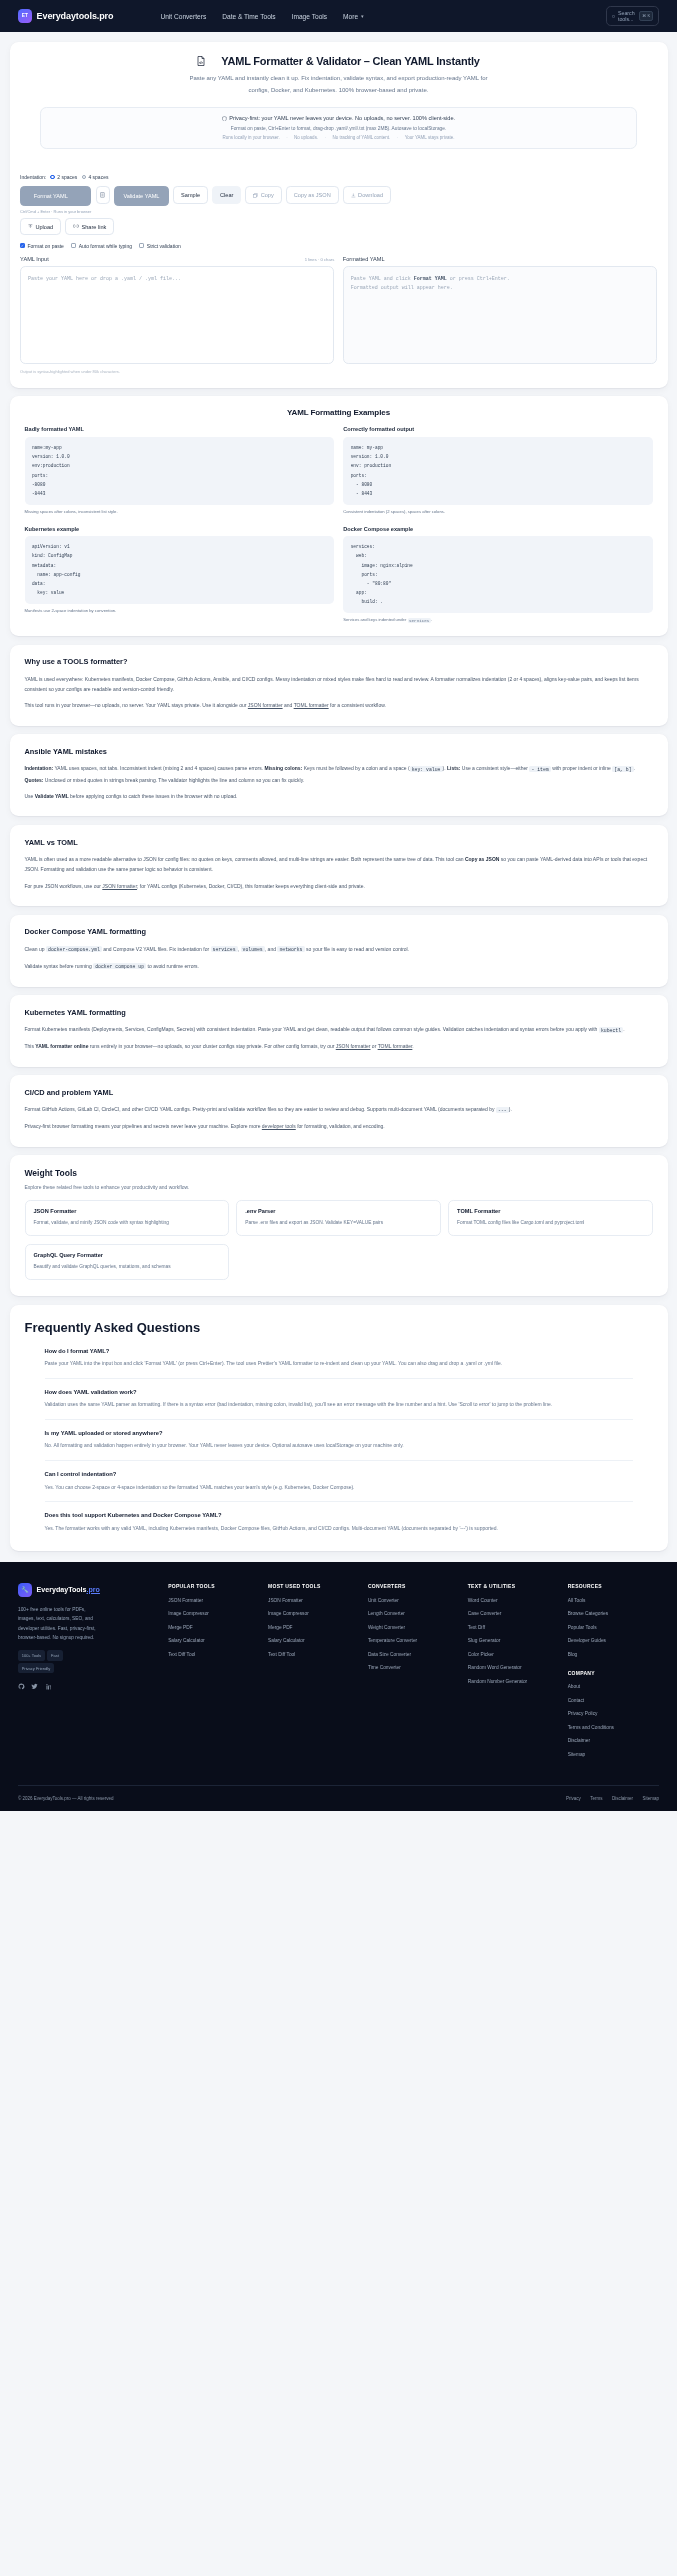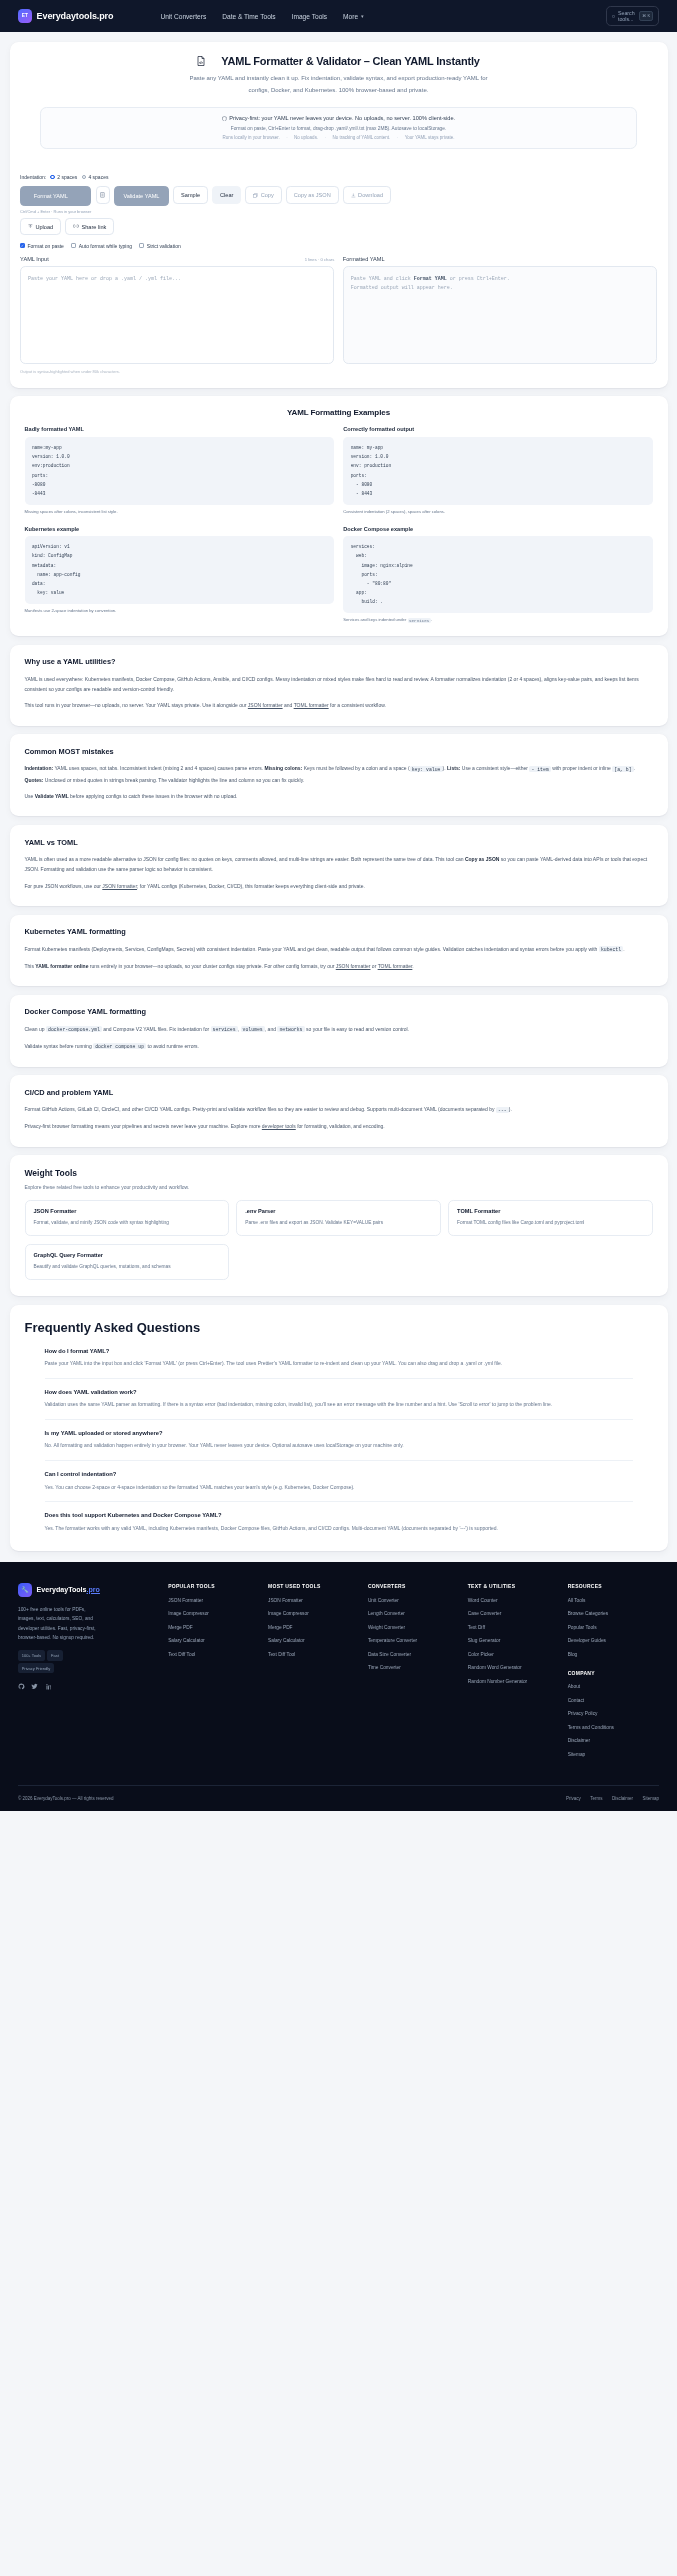--- a/index.html
+++ b/index.html
@@ -410,55 +410,55 @@
   app:
     build: .</div>
           <div class="ex-cap"><span>Services and keys indented under </span><code>services</code><span>.</span></div>
         </div>
       </div>
     </div>
   </div>
 
   <div class="card">
     <div class="art">
-      <h2>Why use a YAML utilities?</h2>
+      <h2>Why use a TOOLS formatter?</h2>
       <p>YAML is used everywhere: Kubernetes manifests, Docker Compose, GitHub Actions, Ansible, and CI/CD configs. Messy indentation or mixed styles make files hard to read and review. A formatter normalizes indentation (2 or 4 spaces), aligns key-value pairs, and keeps list items consistent so your configs are readable and version-control friendly.</p>
       <p><span>This tool runs in your browser—no uploads, no server. Your YAML stays private. Use it alongside our </span><a>JSON formatter</a><span> and </span><a>TOML formatter</a><span> for a consistent workflow.</span></p>
     </div>
   </div>
 
   <div class="card">
     <div class="art">
-      <h2>Common MOST mistakes</h2>
+      <h2>Ansible YAML mistakes</h2>
       <p><b>Indentation:</b> YAML uses spaces, not tabs. Inconsistent indent (mixing 2 and 4 spaces) causes parse errors. <b>Missing colons:</b> Keys must be followed by a colon and a space (<code>key: value</code>). <b>Lists:</b> Use a consistent style—either <code>- item</code> with proper indent or inline <code>[a, b]</code>. <b>Quotes:</b> Unclosed or mixed quotes in strings break parsing. The validator highlights the line and column so you can fix quickly.</p>
       <p>Use <b>Validate YAML</b> before applying configs to catch these issues in the browser with no upload.</p>
     </div>
   </div>
 
   <div class="card">
     <div class="art">
       <h2>YAML vs TOML</h2>
       <p>YAML is often used as a more readable alternative to JSON for config files: no quotes on keys, comments allowed, and multi-line strings are easier. Both represent the same tree of data. This tool can <b>Copy as JSON</b> so you can paste YAML-derived data into APIs or tools that expect JSON. Formatting and validation use the same parser logic so behavior is consistent.</p>
       <p>For pure JSON workflows, use our <a>JSON formatter</a>; for YAML configs (Kubernetes, Docker, CI/CD), this formatter keeps everything client-side and private.</p>
     </div>
   </div>
 
   <div class="card">
     <div class="art">
+      <h2>Docker Compose YAML formatting</h2>
+      <p>Clean up <code>docker-compose.yml</code> and Compose V2 YAML files. Fix indentation for <code>services</code>, <code>volumes</code>, and <code>networks</code> so your file is easy to read and version control.</p>
+      <p>Validate syntax before running <code>docker compose up</code> to avoid runtime errors.</p>
+    </div>
+  </div>
+
+  <div class="card">
+    <div class="art">
       <h2>Kubernetes YAML formatting</h2>
       <p>Format Kubernetes manifests (Deployments, Services, ConfigMaps, Secrets) with consistent indentation. Paste your YAML and get clean, readable output that follows common style guides. Validation catches indentation and syntax errors before you apply with <code>kubectl</code>.</p>
       <p>This <b>YAML formatter online</b> runs entirely in your browser—no uploads, so your cluster configs stay private. For other config formats, try our <a>JSON formatter</a> or <a>TOML formatter</a>.</p>
-    </div>
-  </div>
-
-  <div class="card">
-    <div class="art">
-      <h2>Docker Compose YAML formatting</h2>
-      <p>Clean up <code>docker-compose.yml</code> and Compose V2 YAML files. Fix indentation for <code>services</code>, <code>volumes</code>, and <code>networks</code> so your file is easy to read and version control.</p>
-      <p>Validate syntax before running <code>docker compose up</code> to avoid runtime errors.</p>
     </div>
   </div>
 
   <div class="card">
     <div class="art">
       <h2>CI/CD and problem YAML</h2>
       <p>Format GitHub Actions, GitLab CI, CircleCI, and other CI/CD YAML configs. Pretty-print and validate workflow files so they are easier to review and debug. Supports multi-document YAML (documents separated by <code>---</code>).</p>
       <p>Privacy-first browser formatting means your pipelines and secrets never leave your machine. Explore more <a>developer tools</a> for formatting, validation, and encoding.</p>
     </div>
   </div>

